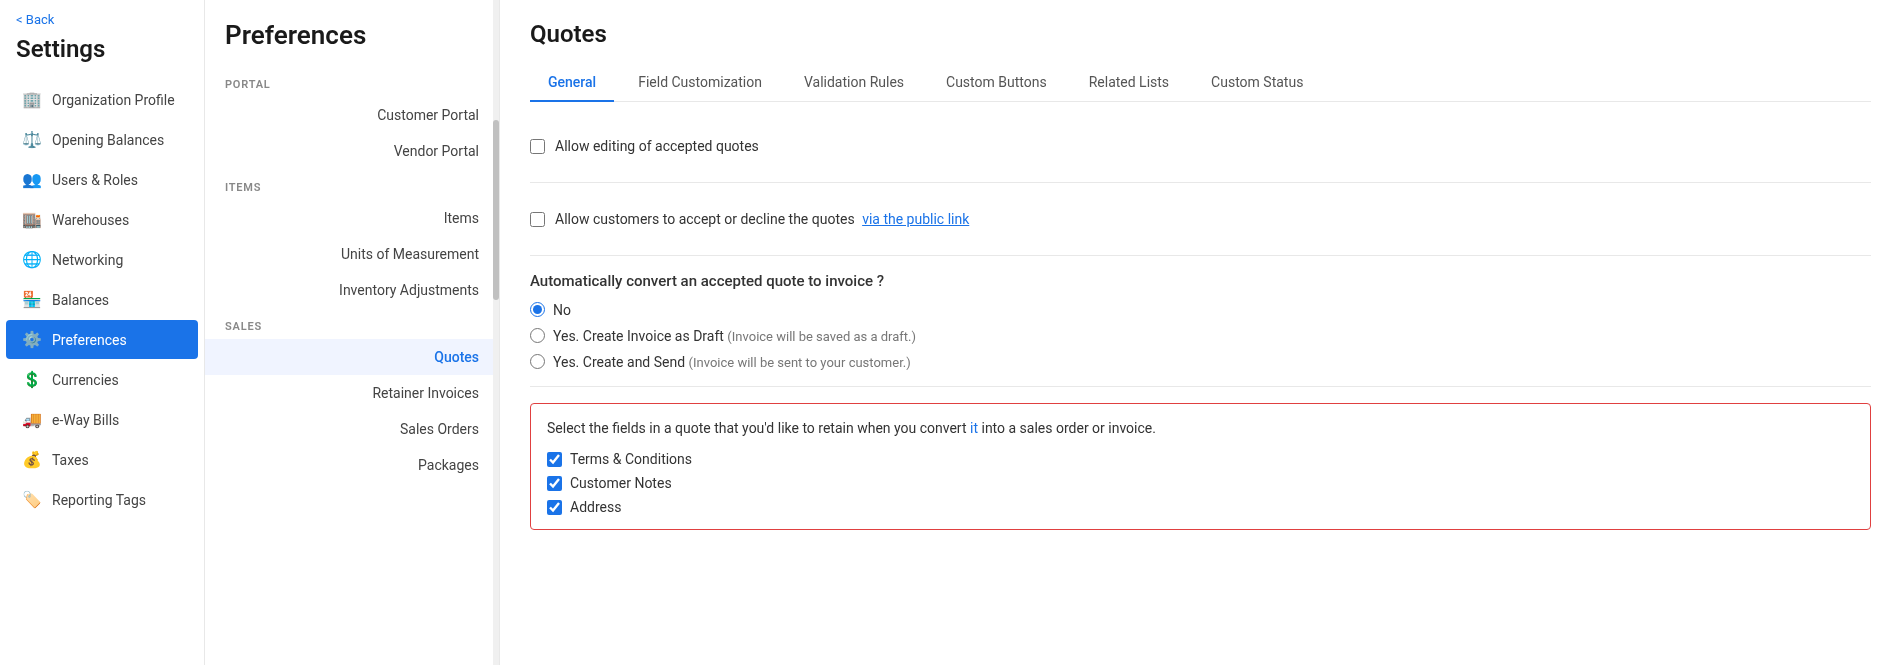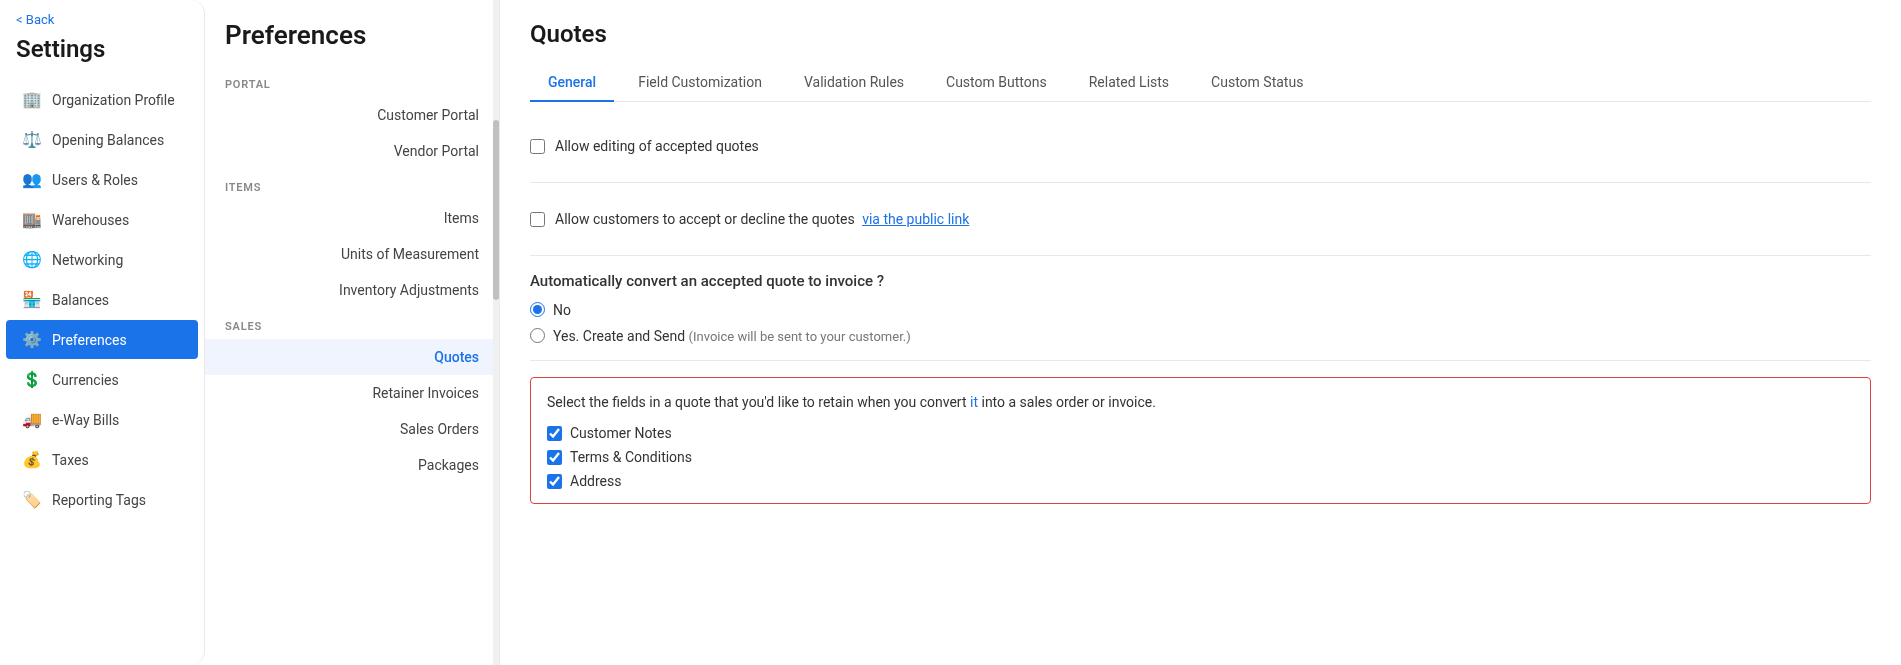--- a/index.html
+++ b/index.html
@@ -7,21 +7,20 @@
 
     
     .left-sidebar {
       width: 205px;
       background: #fff;
       border-right: 1px solid #e8e8e8;
       display: flex;
       flex-direction: column;
       height: 100%;
       overflow-y: auto;
-      border-radius: 14px;
     }
     .back-link {
       padding: 12px 16px 4px;
       color: #1a73e8;
       font-size: 13px;
       cursor: pointer;
       display: flex;
       align-items: center;
       gap: 4px;
     }
@@ -319,41 +318,45 @@
     <hr class="section-divider">
 
     <div class="convert-section-title">Automatically convert an accepted quote to invoice ?</div>
 
     <div class="radio-group">
       <div class="radio-row">
         <input type="radio" name="convert" id="radio-no" checked="" style="">
         <label for="radio-no">No</label>
       </div>
       <div class="radio-row">
+        <input type="radio" name="convert" id="radio-draft" style="">
+        <label for="radio-draft">Yes. Create Invoice as Draft <span class="radio-note">(Invoice will be saved as a draft.)</span></label>
+      </div>
+      <div class="radio-row">
         <input type="radio" name="convert" id="radio-send" style="">
         <label for="radio-send">Yes. Create and Send <span class="radio-note">(Invoice will be sent to your customer.)</span></label>
       </div>
     </div>
 
     <hr class="section-divider">
 
     <div class="retain-box">
       <div class="retain-box-title">
         Select the fields in a quote that you'd like to retain when you convert <a href="#" style="color:#1a73e8;">it</a> into a sales order or invoice.
       </div>
       <div class="retain-checkboxes">
+        <div class="retain-check-row">
+          <input type="checkbox" id="terms-conditions" checked="" style="">
+          <label for="terms-conditions">Terms &amp; Conditions</label>
+        </div>
         <div class="retain-check-row">
           <input type="checkbox" id="customer-notes" checked="" style="">
           <label for="customer-notes">Customer Notes</label>
         </div>
         <div class="retain-check-row">
-          <input type="checkbox" id="terms-conditions" checked="" style="">
-          <label for="terms-conditions">Terms &amp; Conditions</label>
-        </div>
-        <div class="retain-check-row">
           <input type="checkbox" id="address" checked="" style="">
           <label for="address">Address</label>
         </div>
       </div>
     </div>
 
   </div>
 </div>
 
 </body></html>

